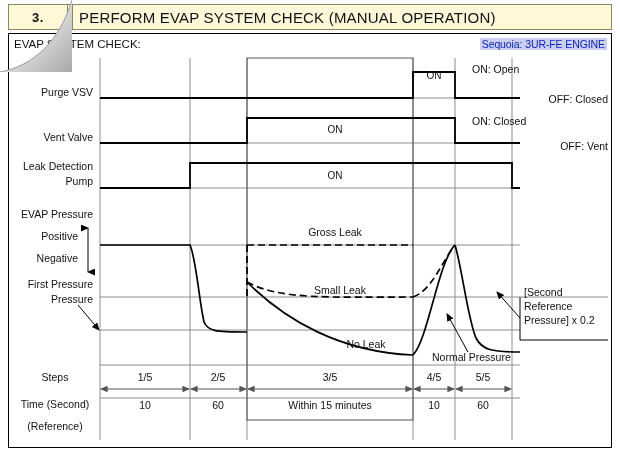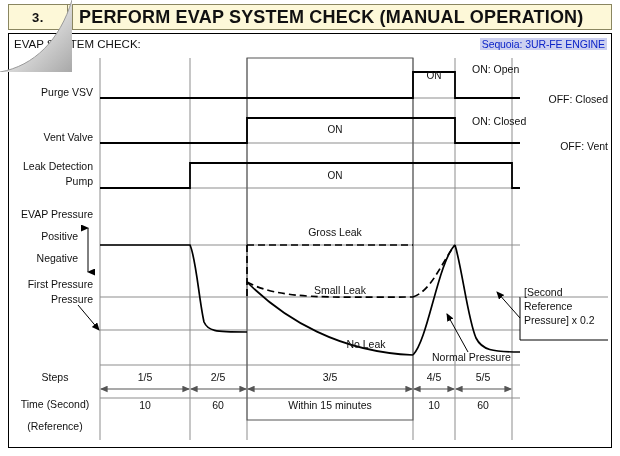--- a/index.html
+++ b/index.html
@@ -6,21 +6,21 @@
   body{width:620px;height:456px;font-family:"Liberation Sans",sans-serif;overflow:hidden;}
   #root{position:relative;width:620px;height:456px;}
 
   
   .hdr{position:absolute;left:8px;top:4px;width:604px;height:26px;
        background:#fdf8d8;border:1px solid #8a8660;box-sizing:border-box;display:flex;align-items:stretch;}
   .hdr-num{width:58px;border-right:1px solid #8a8660;display:flex;align-items:center;justify-content:center;
            font-size:13px;font-weight:bold;color:#111;letter-spacing:.5px;}
   .hdr-gap{width:4px;}
   .hdr-title{flex:1;border-left:1px solid #8a8660;display:flex;align-items:center;padding-left:6px;
-             font-size:18px;font-weight:bold;color:#111;letter-spacing:.2px;white-space:nowrap;}
+             font-size:15px;font-weight:normal;color:#111;letter-spacing:.2px;white-space:nowrap;}
 
   
   .panel{position:absolute;left:8px;top:33px;width:604px;height:415px;background:#fff;
          border:1px solid #000;box-sizing:border-box;}
   .panel-shadow{position:absolute;left:12px;top:37px;width:604px;height:415px;background:#b9b9b9;z-index:-1;}
 
   .caption{position:absolute;left:14px;top:38px;font-size:11.5px;color:#111;}
   .engine-tag{position:absolute;right:13px;top:38px;font-size:10.5px;color:#0c24c8;
               background:#ccd0f0;padding:0 2px;white-space:nowrap;letter-spacing:-.1px;}
 

